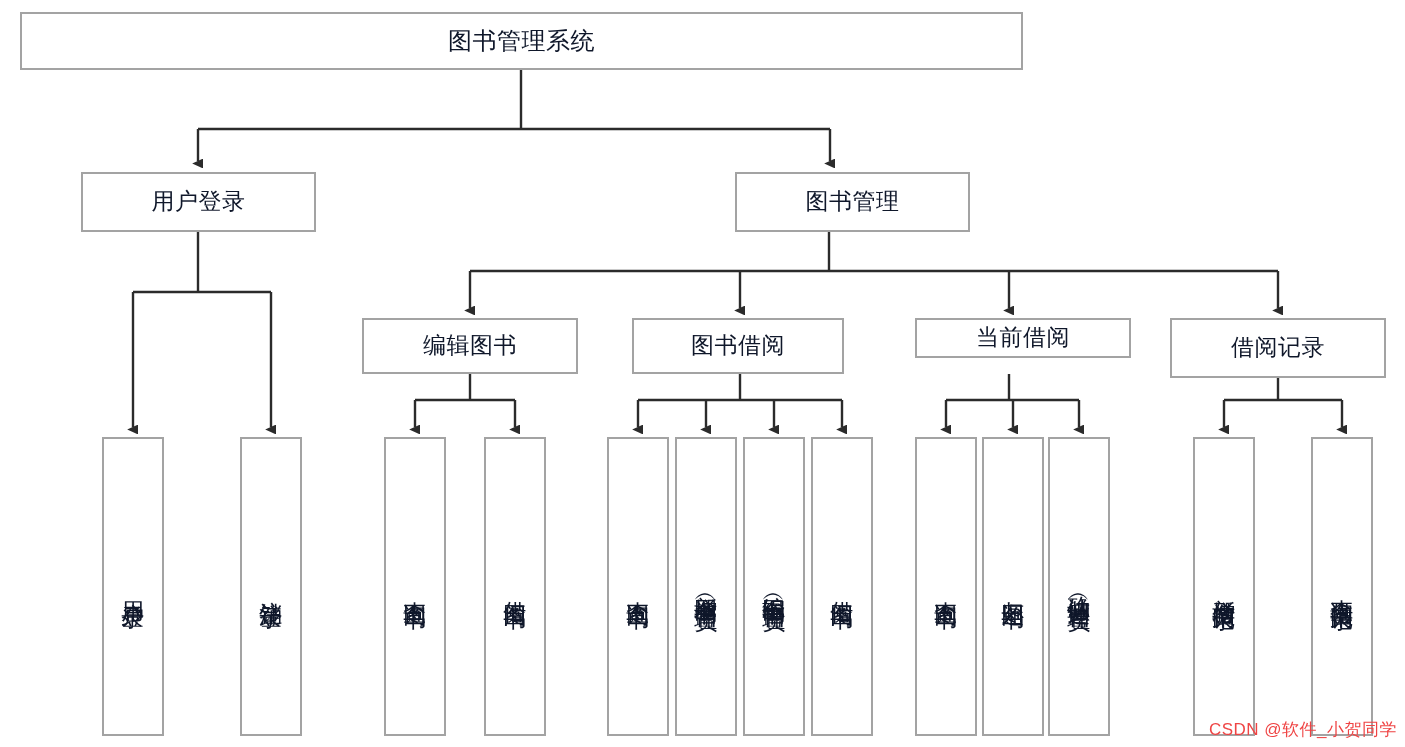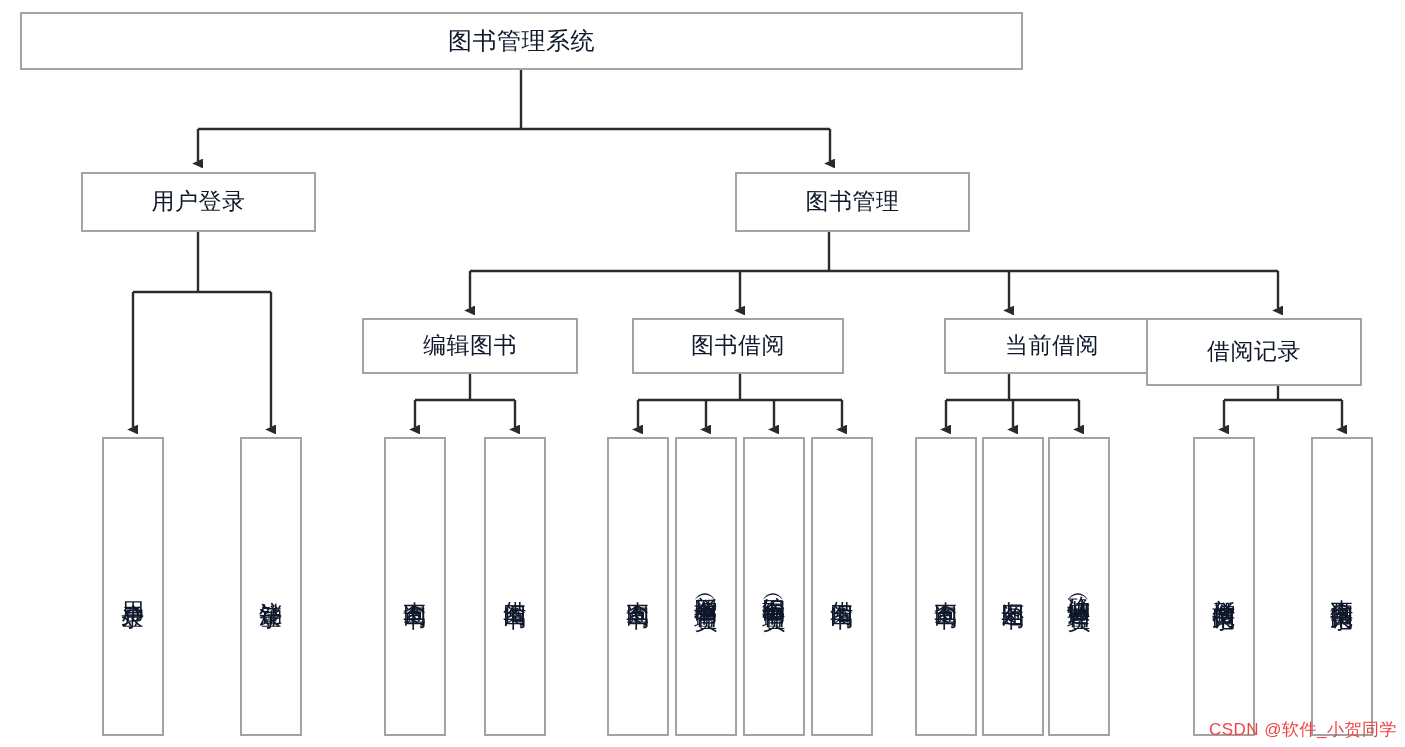--- a/index.html
+++ b/index.html
@@ -137,24 +137,24 @@
   <div class="node horiz" style="left:711px; top:172px; width:235px; height:60px;margin-left:24px;">
     <span class="label">图书管理</span>
   </div>
 
   <div class="node horiz" style="left:362px; top:318px; width:216px; height:56px;">
     <span class="label">编辑图书</span>
   </div>
   <div class="node horiz" style="left:632px; top:318px; width:212px; height:56px;">
     <span class="label">图书借阅</span>
   </div>
-  <div class="node horiz" style="left:944px; top:318px; width:216px; height:56px;">
+  <div class="node horiz" style="left:915px; top:318px; width:216px; height:40px;">
     <span class="label">当前借阅</span>
   </div>
-  <div class="node horiz" style="left:1146px; top:318px; width:216px; height:68px;">
+  <div class="node horiz" style="left:1170px; top:318px; width:216px; height:60px;">
     <span class="label">借阅记录</span>
   </div>
 
   <div class="node leaf" style="left:102px; top:437px; width:62px; height:299px;">
     <span class="label">用户登录</span>
   </div>
   <div class="node leaf" style="left:240px; top:437px; width:62px; height:299px;">
     <span class="label">注销登录</span>
   </div>
 

